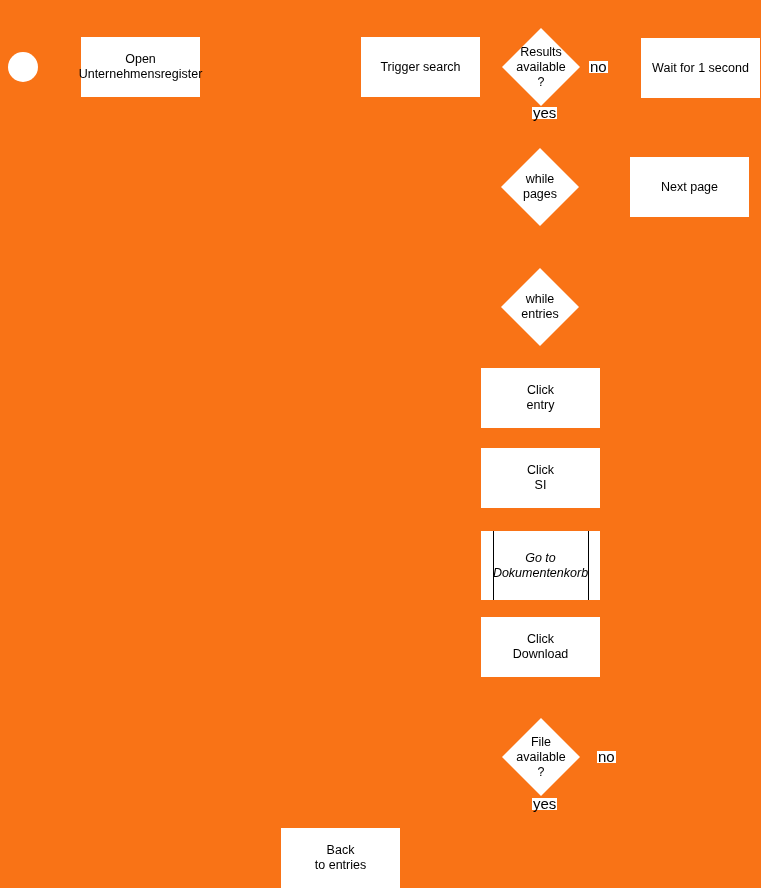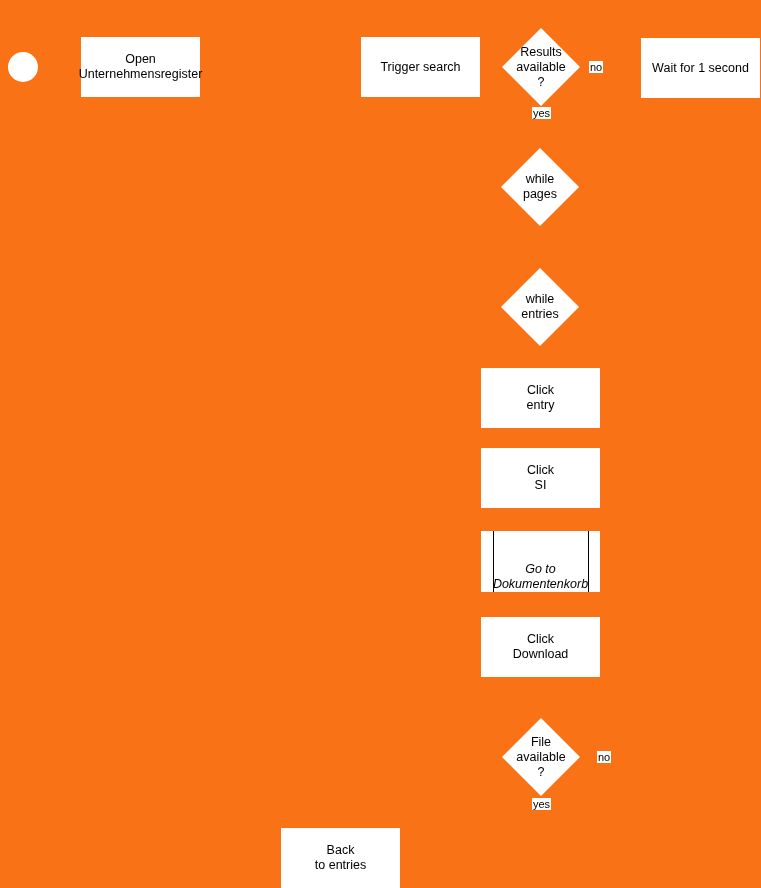--- a/index.html
+++ b/index.html
@@ -39,38 +39,37 @@
   }
   .start-circle {
     position: absolute;
     width: 30px;
     height: 30px;
     border-radius: 50%;
     background: #ffffff;
   }
   .subprocess {
     width: 119px;
-    height: 61px;
+    height: 69px;
     font-style: italic;
-    justify-content: flex-end;
   }
   .vbar {
     position: absolute;
     top: 0;
     bottom: 0;
     width: 1px;
     background: #000000;
   }
   .vbar.left  { left: 12px; }
   .vbar.right { right: 11px; }
   .edge-chip {
     position: absolute;
     background: #ffffff;
     color: #000000;
-    font-size: 11px;
+    font-size: 15px;
     line-height: 12px;
     padding: 0 1px;
     white-space: nowrap;
   }
   .line { white-space: nowrap; }
 </style>
 </head>
 <body>
 
 <div id="canvas">
@@ -99,20 +98,23 @@
     <div class="line">Wait for 1 second</div>
   </div>
 
   <span class="edge-chip" style="left:532px; top:107px;">yes</span>
 
   <div class="node decision" style="left:501px; top:148px;">
     <div class="line">while</div>
     <div class="line">pages</div>
   </div>
 
+  <div class="node process" style="left:630px; top:157px;">
+    <div class="line">Next page</div>
+  </div>
 
   <div class="node decision" style="left:501px; top:268px;">
     <div class="line">while</div>
     <div class="line">entries</div>
   </div>
 
   <div class="node process" style="left:481px; top:368px;">
     <div class="line">Click</div>
     <div class="line">entry</div>
   </div>

